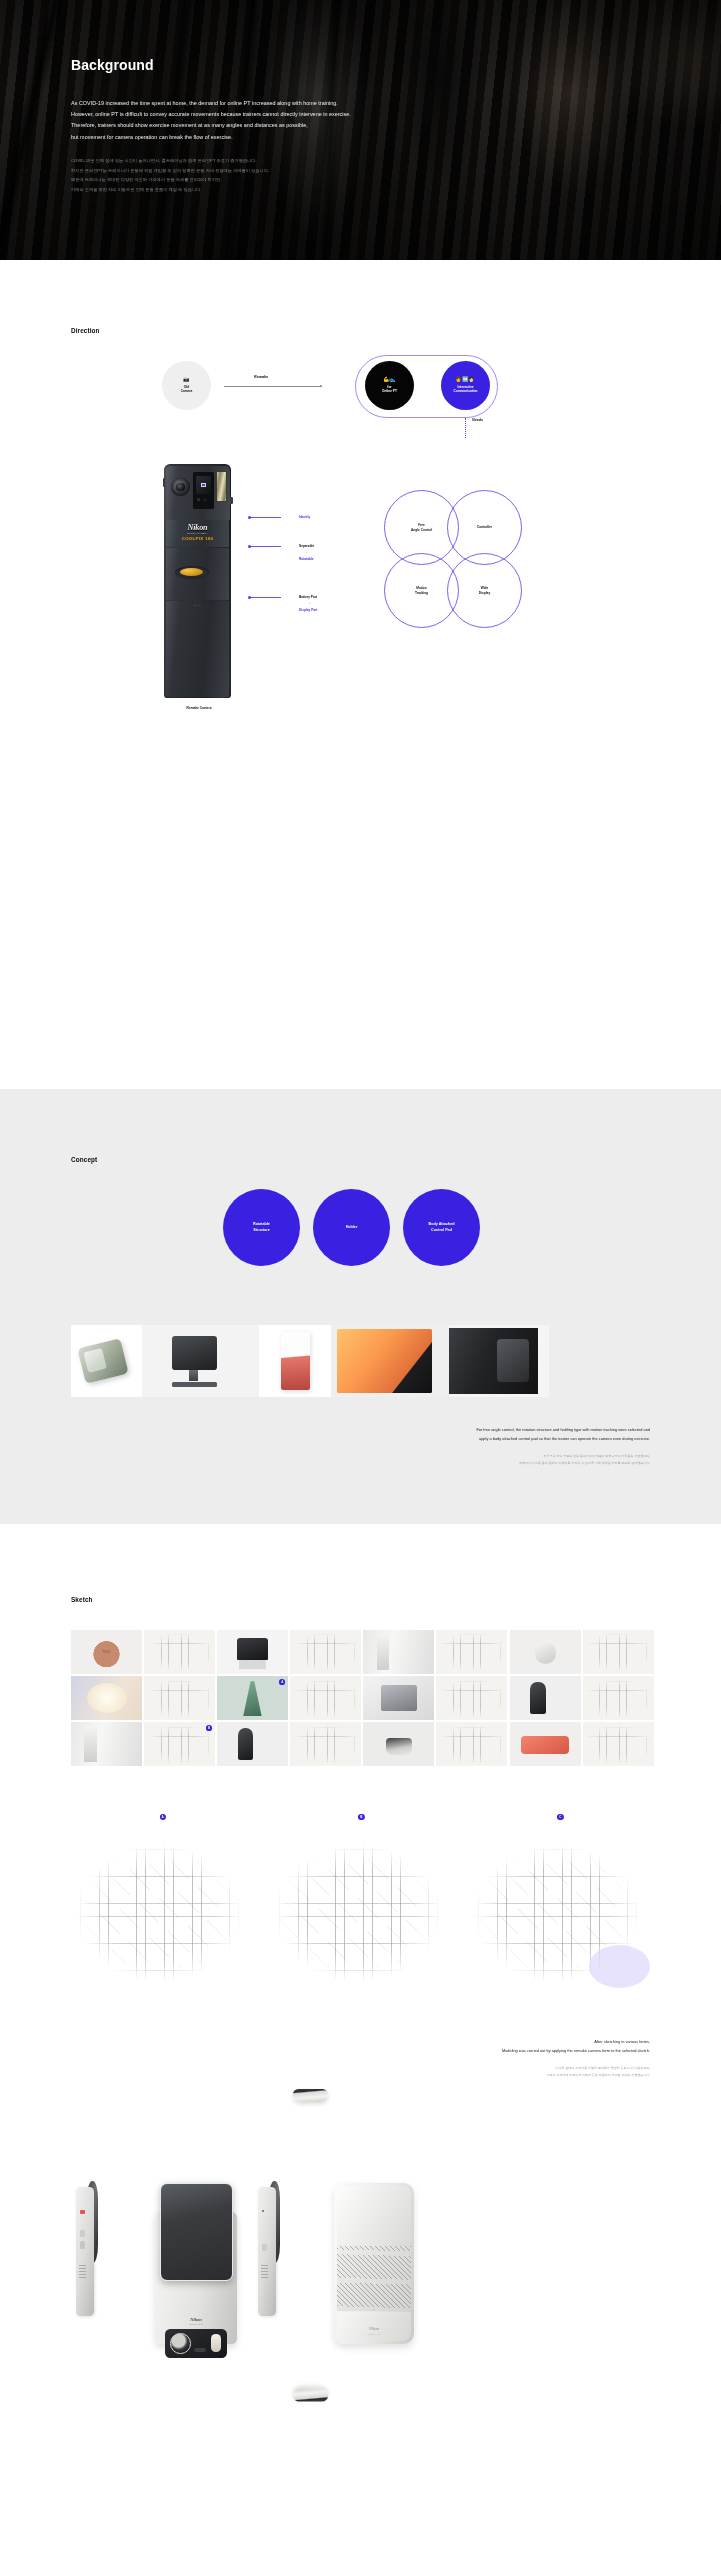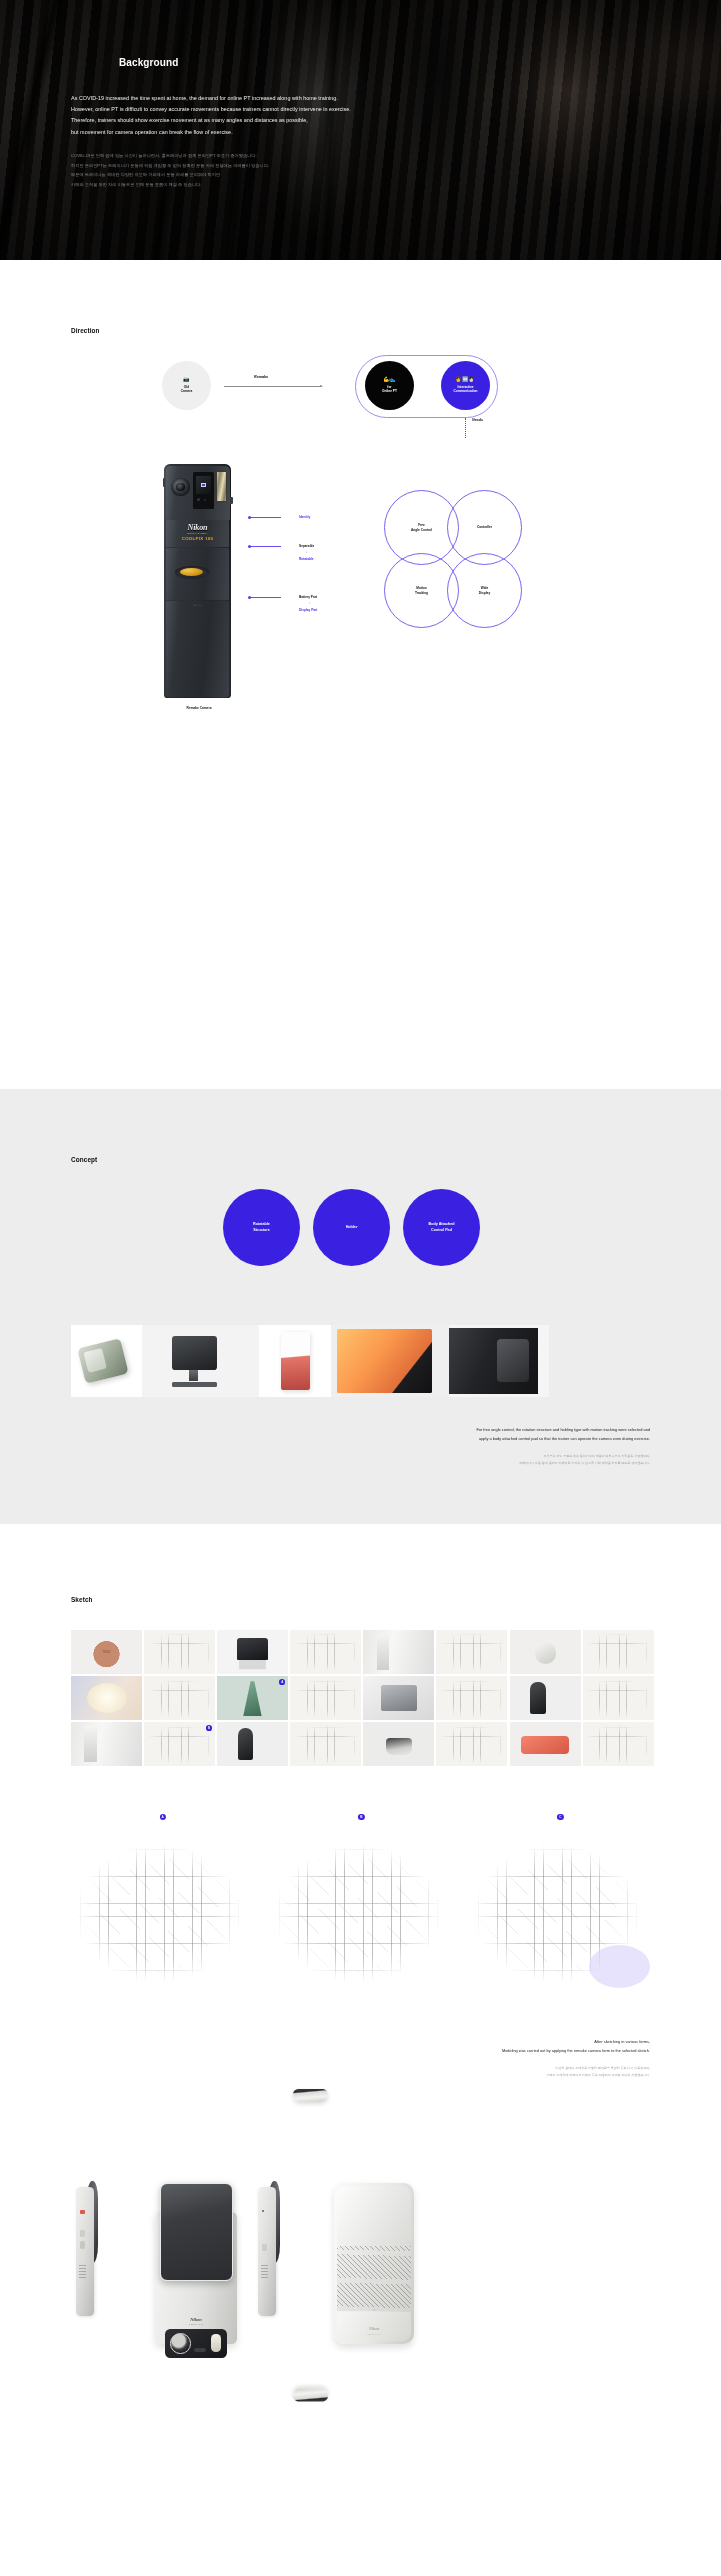--- a/index.html
+++ b/index.html
@@ -36,21 +36,21 @@
     background:
       linear-gradient(103deg, transparent 6%, rgba(0,0,0,.80) 7.2%, transparent 8.4%),
       linear-gradient(97deg, transparent 24%, rgba(0,0,0,.75) 25%, transparent 26.3%),
       linear-gradient(95deg, transparent 33%, rgba(0,0,0,.70) 34.1%, transparent 35.4%),
       linear-gradient(93deg, transparent 45%, rgba(0,0,0,.55) 46%, transparent 47%),
       linear-gradient(270deg, rgba(0,0,0,.35), transparent 35%),
       linear-gradient(180deg, rgba(0,0,0,.45), rgba(0,0,0,.15) 35%, rgba(0,0,0,.55));
   }
   .hero-inner { position:relative; z-index:3; padding:57px 0 0 71px; }
   .hero-title {
-    color:#fff; font-size:10px; font-weight:700; letter-spacing:0.1px;margin-left:48px;
+    color:#fff; font-size:14px; font-weight:700; letter-spacing:0.1px;
   }
   .hero-en {
     margin-top:25px; color:#f2f2f2; font-size:5.4px; line-height:2.08;
     letter-spacing:0.03px; max-width:464px;
   }
   .hero-kr {
     margin-top:13.4px; color:#8d8d8d; font-size:4.2px; line-height:2.28;
     letter-spacing:0.01px; max-width:392px;
   }
 

